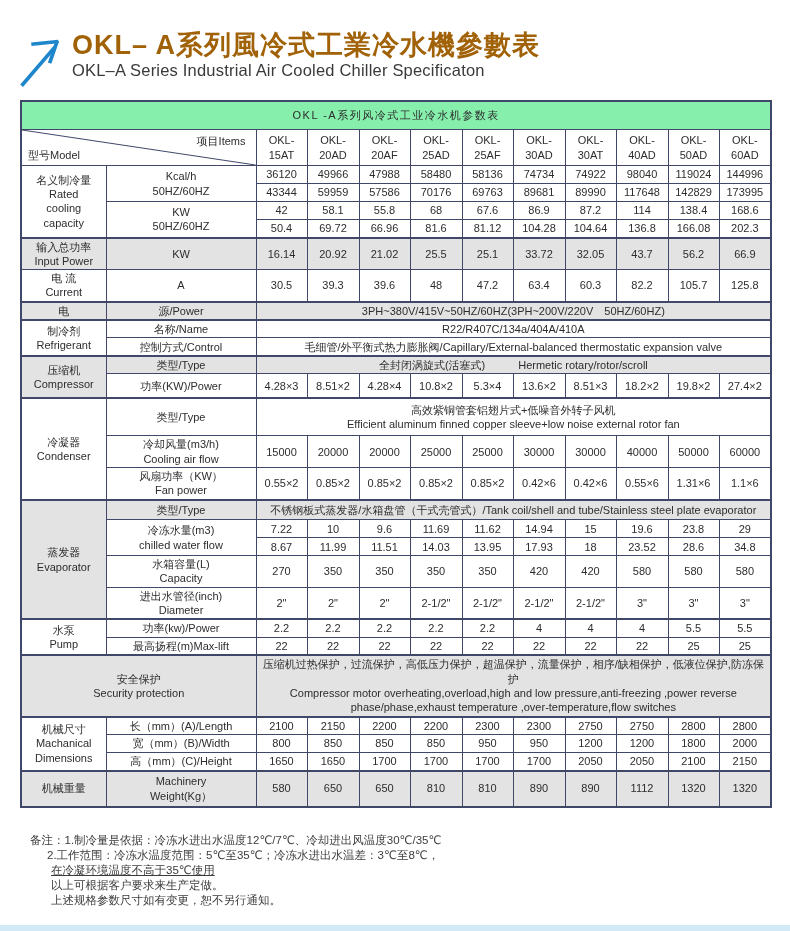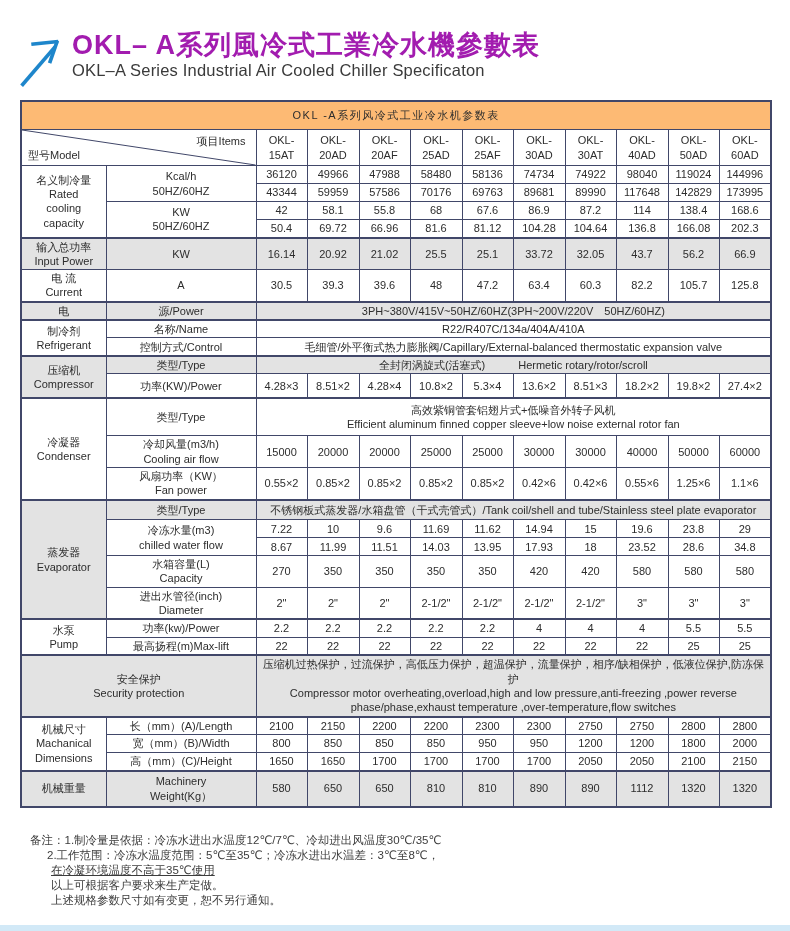--- a/index.html
+++ b/index.html
@@ -8,21 +8,21 @@
     background:#ffffff;
     font-family:"Liberation Sans","DejaVu Sans",sans-serif;
     color:#2e2e2e;
   }
   .page{position:relative;width:790px;height:931px;}
 
   
   .titleblock{position:absolute;top:30px;left:16px;display:flex;align-items:flex-start;}
   .arrow-wrap{width:50px;height:56px;margin-top:4px;}
   .titles{margin-left:6px;}
-  .t1{font-size:27px;font-weight:bold;color:#a21caf;letter-spacing:1px;line-height:1.15;}
+  .t1{font-size:27px;font-weight:bold;color:#a16207;letter-spacing:1px;line-height:1.15;}
   .t2{font-size:16.5px;color:#3a3a3a;margin-top:0;letter-spacing:0.2px;}
 
   
   table.spec{
     position:absolute;top:100px;left:20px;
     width:750px;border-collapse:collapse;table-layout:fixed;
     border:2px solid #414769;
   }
   table.spec td{
     border:1px solid #414769;
@@ -32,21 +32,21 @@
   }
   tr.g{background:#e3e3e3;}
   tr.th td{border-top-width:2px;}
   tr{height:18px;}
   tr.h20{height:20px;} tr.h24{height:24px;} tr.h30{height:30px;}
   tr.h36{height:36px;margin-top:32px;} tr.h38{height:38px;} tr.h54{height:54px;}
   td.L{font-size:11px;background:transparent;}
   td.S{font-size:11px;}
   td.T{font-size:11.5px;}
   td.cap{
-    background:#fdba74;color:#ffffff;font-size:15px;height:25px;
+    background:#86efac;color:#ffffff;font-size:15px;height:25px;
     letter-spacing:1.5px;font-weight:normal;
   }
   tr.mh{height:36px;}
   td.M{font-size:11.5px;line-height:1.35;}
   td.diag{position:relative;padding:0;}
   td.diag svg{position:absolute;top:0;left:0;width:100%;height:100%;}
   .cm{position:absolute;left:6px;bottom:3px;font-size:11px;}
   .ci{position:absolute;right:10px;top:4px;font-size:11px;}
 
   
@@ -247,21 +247,21 @@
         <tr class="h30">
           <td class="S">风扇功率（KW）<br>Fan power</td>
           <td>0.55×2</td>
           <td>0.85×2</td>
           <td>0.85×2</td>
           <td>0.85×2</td>
           <td>0.85×2</td>
           <td>0.42×6</td>
           <td>0.42×6</td>
           <td>0.55×6</td>
-          <td>1.25×6</td>
+          <td>1.31×6</td>
           <td>1.1×6</td>
         </tr>
         <tr class="g th h20">
           <td rowspan="5" class="L">蒸发器<br>Evaporator</td>
           <td class="S">类型/Type</td>
           <td colspan="10" class="T">不锈钢板式蒸发器/水箱盘管（干式壳管式）/Tank coil/shell and tube/Stainless steel plate evaporator</td>
         </tr>
         <tr>
           <td rowspan="2" class="S">冷冻水量(m3)<br>chilled water flow</td>
           <td>7.22</td>

